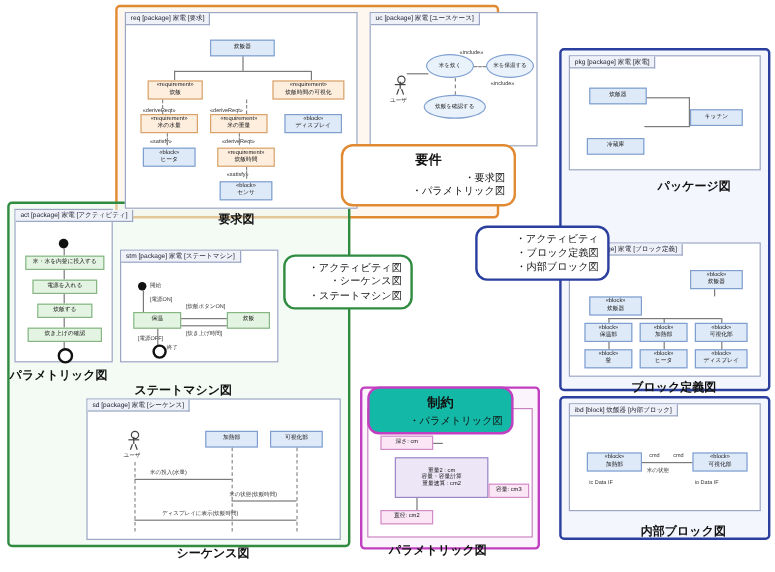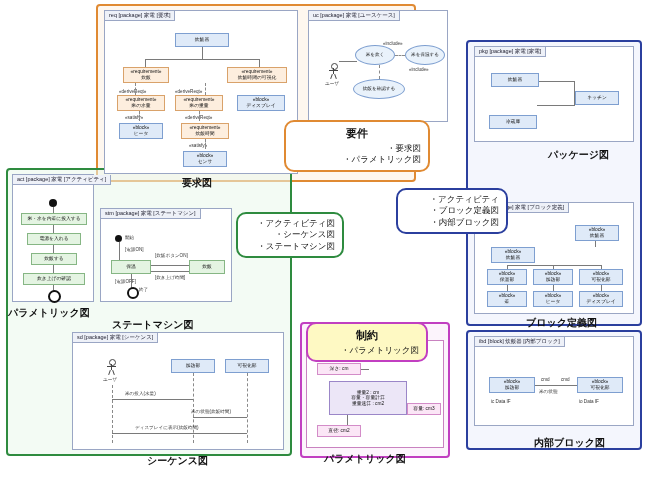--- a/index.html
+++ b/index.html
@@ -27,21 +27,21 @@
   .grp-str{border:2px solid #2b3f9e;background:rgba(233,238,252,0.5);}
   .grp-con{border:2px solid #c13fc1;background:rgba(250,233,250,0.5);}
 
   
   .bubble{position:absolute;box-sizing:border-box;border-radius:10px;padding:4px 7px;}
   .bubble .bt{font-weight:bold;font-size:11px;display:block;text-align:center;margin-bottom:2px;}
   .bubble .bl{font-size:8.5px;display:block;line-height:1.35;white-space:nowrap;text-align:right;}
   .b-req{border:2px solid #e08a33;background:#fff;}
   .b-beh{border:2px solid #2e8b3f;background:#fff;}
   .b-str{border:2px solid #2b3f9e;background:#fff;}
-  .b-con{border:2px solid #c13fc1;background:#fef9c3;}
+  .b-con{border:2px solid #c13fc1;background:#14b8a6;}
 
   
   .node{position:absolute;box-sizing:border-box;font-size:4.8px;text-align:center;
         display:flex;align-items:center;justify-content:center;line-height:1.15;padding:1px;}
   .n-req{background:#fdeede;border:1px solid #d9a26a;}
   .n-blk{background:#dfeaf8;border:1px solid #7e9fd0;}
   .n-grn{background:#e4f4e2;border:1px solid #86b684;}
   .n-pnk{background:#fbe6f6;border:1px solid #d38cc8;}
   .n-pur{background:#ece6f7;border:1px solid #9b86c8;}
   .lbl{position:absolute;font-size:4.6px;color:#333;white-space:nowrap;}

